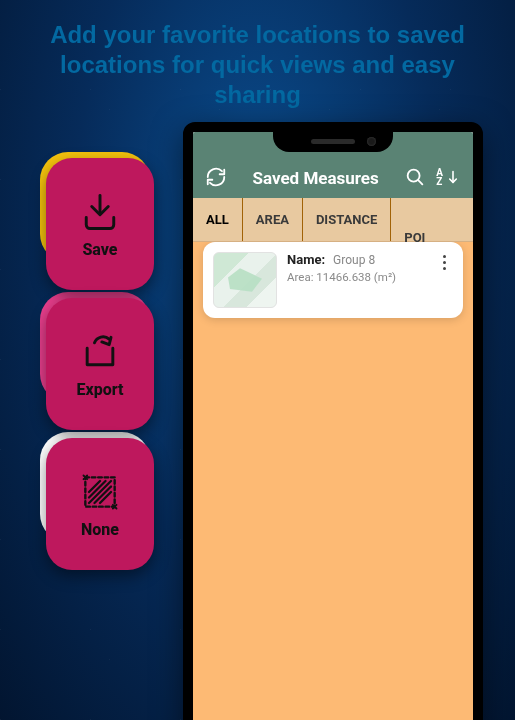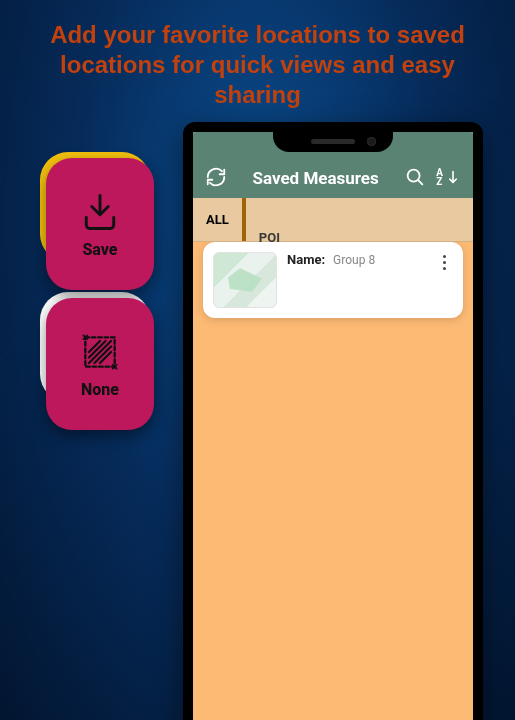--- a/index.html
+++ b/index.html
@@ -11,21 +11,21 @@
   
   .bg-lines {
     position: absolute; inset:0; opacity:0.08;
     background-image:
       linear-gradient(35deg, rgba(255,255,255,0.6) 1px, transparent 1px),
       linear-gradient(-25deg, rgba(255,255,255,0.6) 1px, transparent 1px);
     background-size: 90px 90px, 110px 110px;
   }
   .headline {
     position:absolute; top:20px; left:0; right:0; text-align:center;
-    color:#c2410c; font-weight:700; font-size:24px; line-height:1.25;
+    color:#0369a1; font-weight:700; font-size:24px; line-height:1.25;
     padding:0 28px;
     font-family: "Comic Sans MS", "Chalkboard SE", sans-serif;
   }
 
   
   .phone {
     position:absolute; left:183px; top:122px; width:300px; height:703px;
     background:#fff; border:10px solid #000; border-radius:12px;
     box-shadow: 0 8px 30px rgba(0,0,0,0.5);
     overflow:hidden;
@@ -50,21 +50,21 @@
   }
   .appbar-title { flex:1; text-align:center; font-weight:700; font-size:17px; }
   .appbar-ico { width:22px; height:22px; display:flex; align-items:center; justify-content:center; }
   .sort-group { display:flex; align-items:center; gap:0; }
   .sort-az { font-size:10px; line-height:9px; font-weight:700; letter-spacing:0; }
 
   .tabbar {
     height:44px; background:#e8c9a0; display:flex; align-items:center;
     border-bottom:1px solid #d6b083;
   }
-  .tab { flex:0 0 auto; padding:0 13px; font-size:13px; font-weight:700; color:#3a3a3a; height:100%; display:flex; align-items:center; border-right:4px solid #a16207; }
+  .tab { flex:0 0 auto; padding:0 13px; font-size:13px; font-weight:700; color:#3a3a3a; height:100%; display:flex; align-items:center; border-right:1px solid #a16207; }
   .tab:last-child{border-right:none; padding-right:8px;margin-top:35px;}
   .tab.active { color:#000; }
 
   .list-area { flex:1; background:#fdba74; padding:0 10px; overflow:hidden; }
   .card {
     background:#fff; border-radius:12px; box-shadow:0 2px 8px rgba(0,0,0,0.15);
     padding:10px; display:flex; gap:10px; align-items:flex-start;
   }
   .thumb {
     width:64px; height:56px; border-radius:6px; flex:0 0 auto;
@@ -114,20 +114,33 @@
           <path d="M24 6 v20"></path>
             <path d="M15 18 l9 9 l9 -9"></path>
           <path d="M9 30 v8 a4 4 0 0 0 4 4 h22 a4 4 0 0 0 4 -4 v-8"></path>
         </svg>
       </div>
       <div class="feat-label">Save</div>
     </div>
   </div>
 
 
+  <div class="feat-wrap">
+    <div class="feat-accent" style="background:#e83e8c"></div>
+    <div class="feat-tile">
+      <div class="ic-box">
+        <svg viewBox="0 0 48 48" fill="none" stroke="currentColor" stroke-width="3.2" stroke-linecap="round" stroke-linejoin="round">
+          <path d="M10 20 v18 h28 v-18"></path>
+          <path d="M18 14 a10 10 0 0 1 16 -4"></path>
+          <path d="M36 8 l-2 8 l-8 -3"></path>
+        </svg>
+      </div>
+      <div class="feat-label">Export</div>
+    </div>
+  </div>
 
   <div class="feat-wrap">
     <div class="feat-accent" style="background:#ffffff"></div>
     <div class="feat-tile">
       <div class="ic-box">
         <svg viewBox="0 0 48 48" fill="none" stroke="currentColor" stroke-width="2.6" stroke-linecap="round" stroke-linejoin="round">
           <rect x="8" y="8" width="32" height="32" stroke-dasharray="4 3"></rect>
           <path d="M12 36 L36 12"></path>
             <path d="M12 30 L30 12"></path>
             <path d="M12 24 L24 12"></path>
@@ -172,31 +185,34 @@
         </div>
         <svg viewBox="0 0 24 24" width="16" height="20" fill="none" stroke="#fff" stroke-width="2.4" stroke-linecap="round" stroke-linejoin="round">
           <path d="M12 4v16"></path>
             <path d="M7 15l5 5 5-5"></path>
         </svg>
       </div>
     </div>
 
     <div class="tabbar">
       <div class="tab active">ALL</div>
+      <div class="tab">AREA</div>
+      <div class="tab">DISTANCE</div>
       <div class="tab">POI</div>
     </div>
 
     <div class="list-area">
       <div class="card">
         <div class="thumb"></div>
         <div class="card-body">
           <div class="card-row1">
             <span class="card-name-lbl">Name:</span>
             <span class="card-name-val">Group 8</span>
           </div>
+          <div class="card-line">Area: 11466.638 (m²)</div>
         </div>
         <div class="more">
           <span></span>
             <span></span>
             <span></span>
         </div>
       </div>
     </div>
 
   </div>

